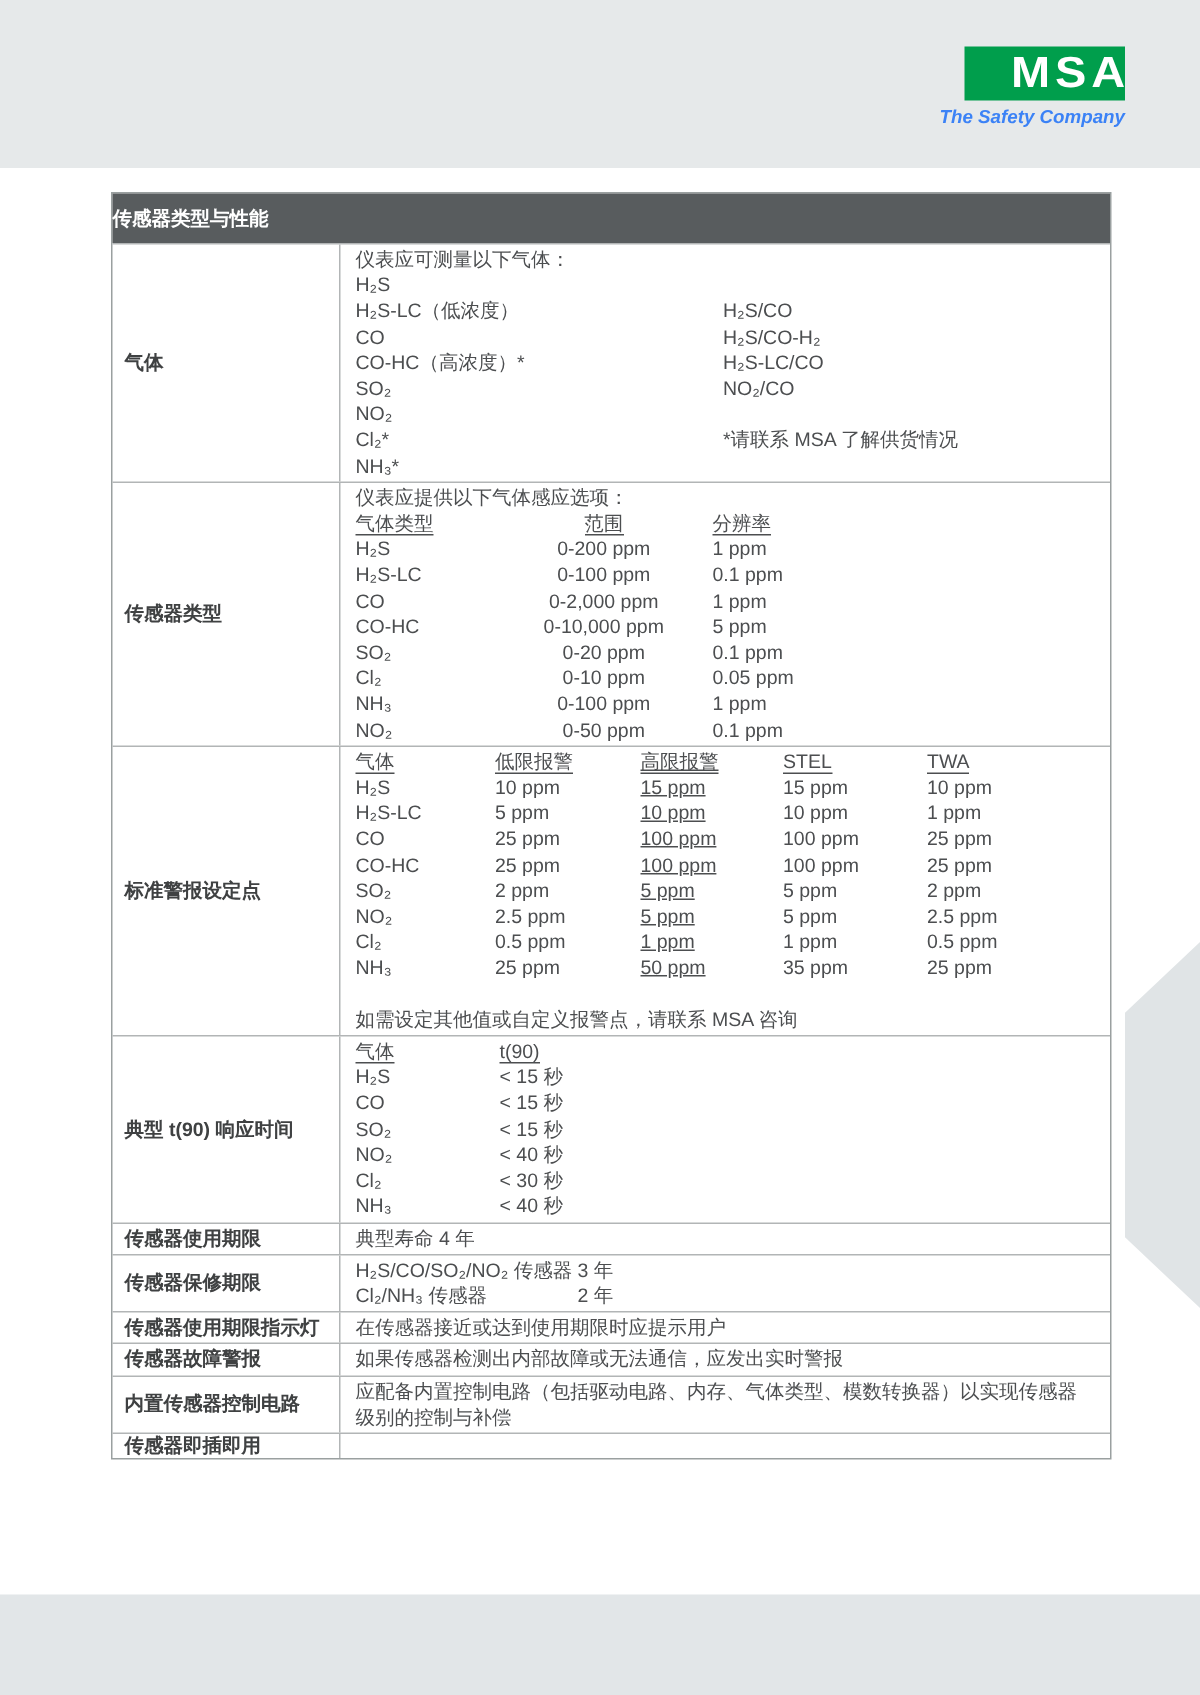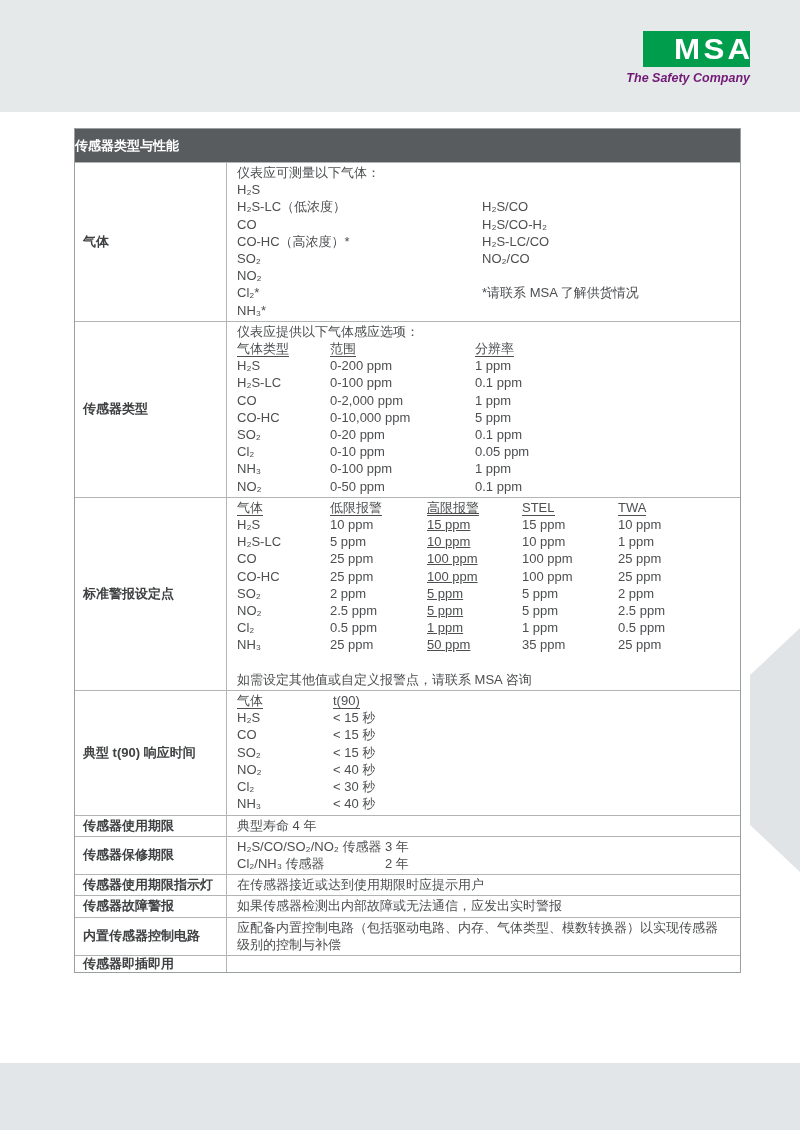--- a/index.html
+++ b/index.html
@@ -10,41 +10,41 @@
   .banner-top{position:absolute;left:0;top:0;width:800px;height:112px;background:#e6e9ea;}
   .banner-bottom{position:absolute;left:0;top:1063px;width:800px;height:67px;background:#e2e6e8;}
   .chevron{position:absolute;left:750px;top:628px;width:50px;height:244px;background:#e0e4e6;
            clip-path:polygon(0 19.3%,100% 0,100% 100%,0 80.7%);}
 
   
   .logo{position:absolute;top:31px;right:50px;display:flex;flex-direction:column;align-items:flex-end;}
   .logo-box{width:107px;height:36px;background:#009e4c;display:flex;align-items:center;justify-content:flex-end;}
   .logo-word{color:#fff;font-weight:800;font-size:29px;letter-spacing:3px;line-height:1;
              transform:scaleX(1.08);transform-origin:center;}
-  .logo-tagline{margin-top:4px;font-style:italic;font-weight:700;font-size:12.5px;color:#701a75;white-space:nowrap;}
+  .logo-tagline{margin-top:4px;font-style:italic;font-weight:700;font-size:12.5px;color:#3b82f6;white-space:nowrap;}
 
   
   .spec-table{position:absolute;left:74px;top:128px;width:667px;box-sizing:border-box;
               border:1px solid #9aa0a0;background:#fff;font-size:13px;color:#4c4e50;}
   .title-bar{height:33px;background:#585c5e;color:#fff;font-weight:700;
              display:flex;align-items:center;padding-left:0;font-size:13px;}
   .spec-row{display:flex;border-top:1px solid #b2b5b6;}
   .row-label{width:152px;min-width:152px;box-sizing:border-box;border-right:1px solid #b2b5b6;
              display:flex;align-items:center;padding-left:8px;font-weight:700;color:#3f4142;line-height:16px;}
   .row-content{flex:1;padding:1px 4px 2px 10px;box-sizing:border-box;}
   .mini-line{display:flex;line-height:17.2px;white-space:nowrap;}
   .cell{flex:0 0 auto;}
   .cell.last{flex:1 1 auto;}
   .u{border-bottom:1px solid #4c4e50;padding-bottom:0px;}
   .spacer-line{height:17.2px;}
 
   
   .sec-gases .c0{width:245px;}
   .sec-sensor-types .c0{width:93px;}
-  .sec-sensor-types .c1{width:145px;}
+  .sec-sensor-types .c1{width:145px;text-align:center;}
   .sec-alarms .c0{width:93px;}
   .sec-alarms .c1{width:97px;}
   .sec-alarms .c2{width:95px;text-decoration:underline;}
   .sec-alarms .c3{width:96px;}
   .sec-t90 .c0{width:96px;}
   .sec-warranty .c0{width:148px;}
 </style>
 </head>
 <body>
 

